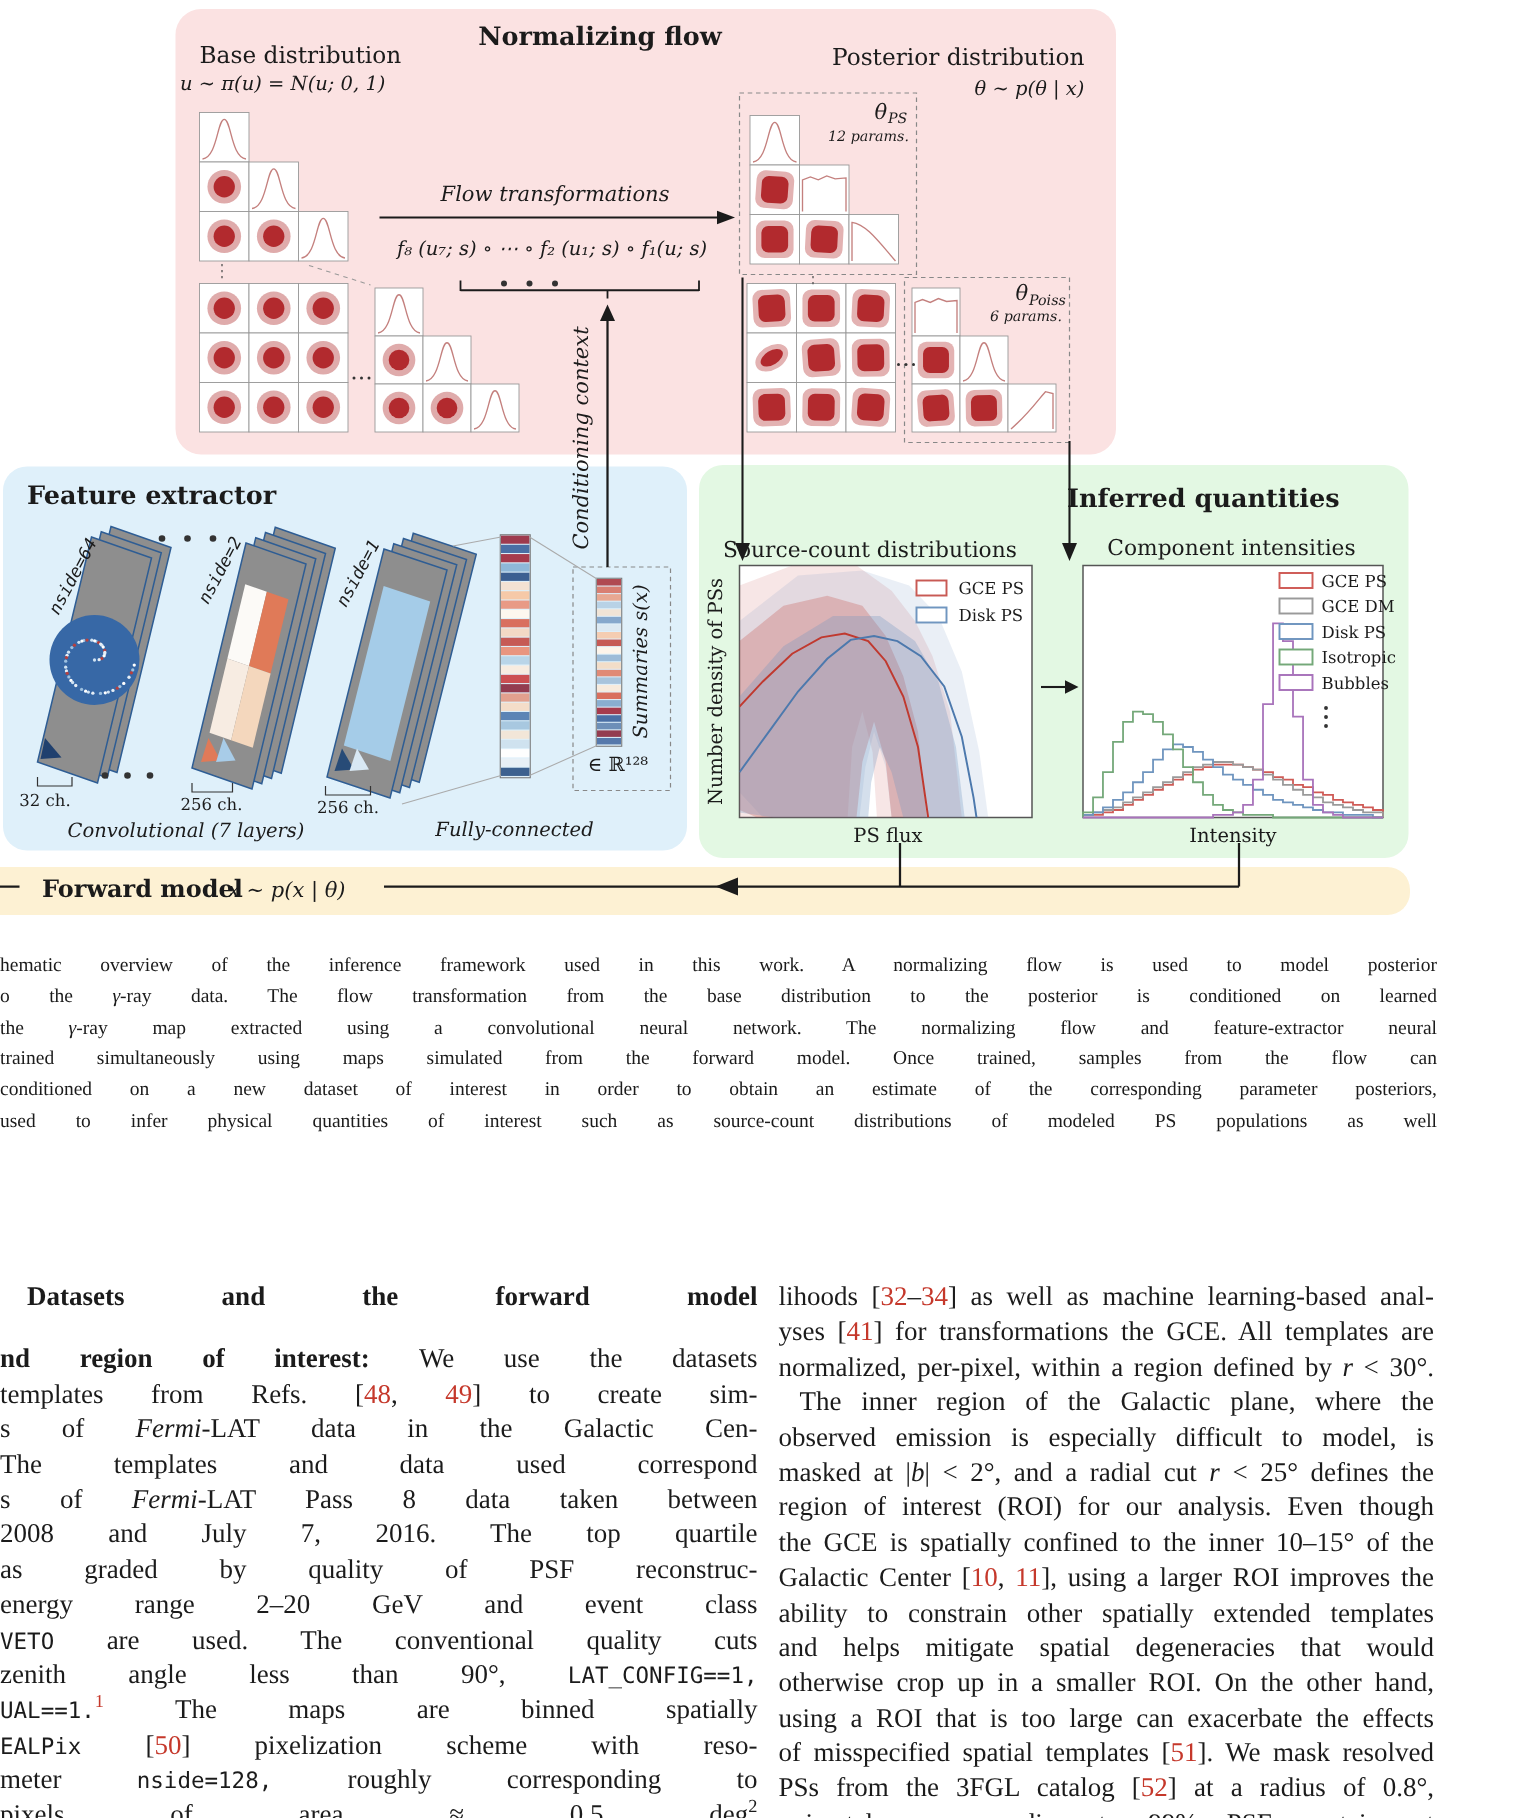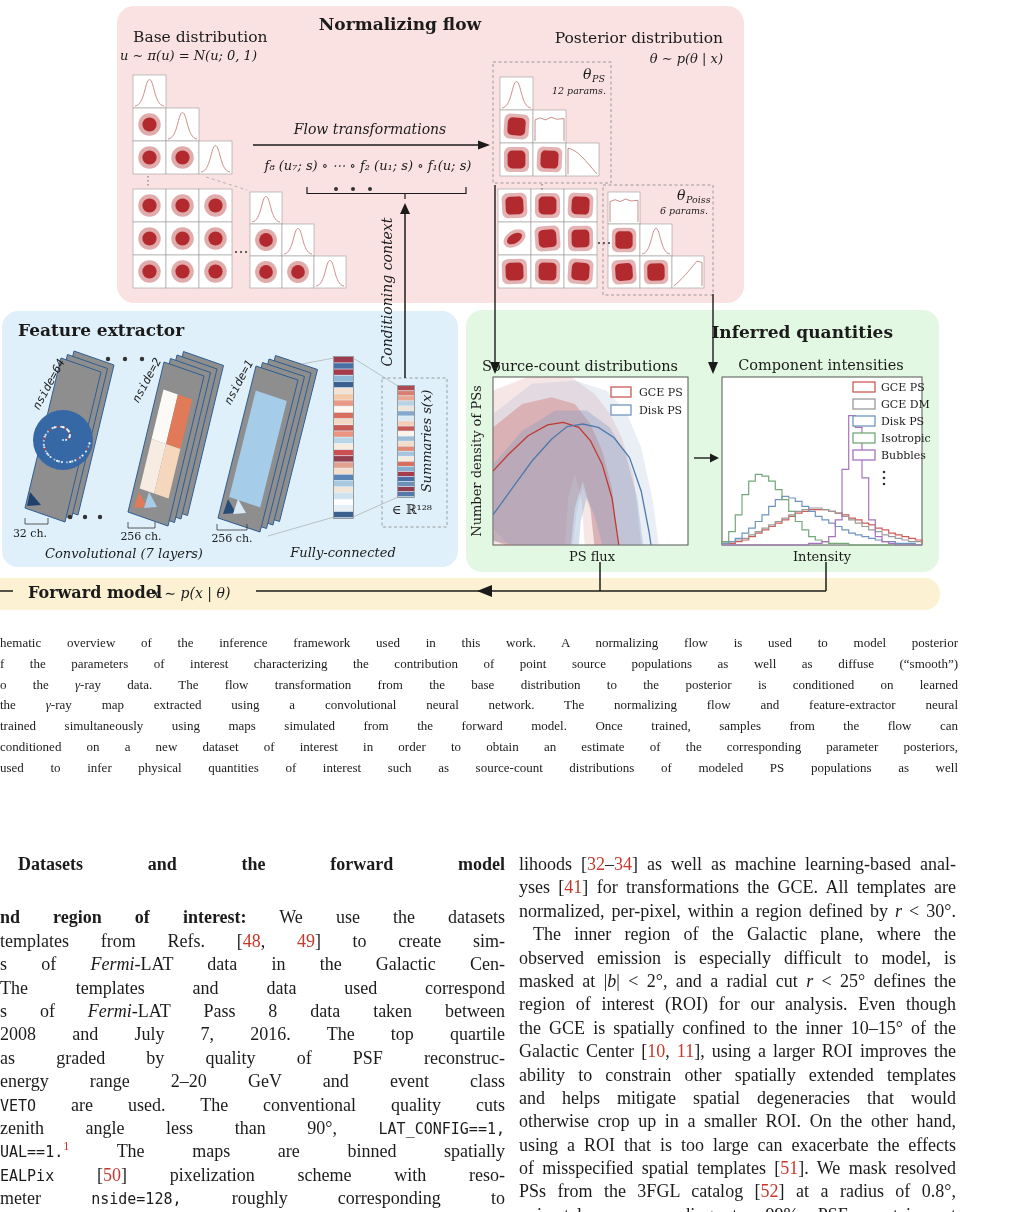--- a/index.html
+++ b/index.html
@@ -6,21 +6,21 @@
   body{width:1024px;height:1212px;overflow:hidden;font-family:"Liberation Serif","DejaVu Serif",serif;color:#1b1b1b}
   .page{position:relative;width:1024px;height:1212px;overflow:hidden;background:#fff}
   .figwrap{position:absolute;left:0;top:0;width:1024px;height:615px}
   .caption{position:absolute;left:0;top:633px;width:958px;font-size:13px;line-height:20.8px}
   .caption .line{text-align:justify;text-align-last:justify}
   .caption .line.no-just{text-align-last:left}
   .col{position:absolute;top:853px;font-size:18px;line-height:23.4px}
   .col .line{text-align:justify;text-align-last:justify;height:23.4px;white-space:normal}
   .col-left{left:0;width:505px}
   .col-right{left:519px;width:437px}
-  .head{font-weight:bold;text-align:left;text-align-last:left;padding-left:18px;margin-bottom:30px}
+  .head{font-weight:bold;text-align:left;text-align-last:left;padding-left:18px;margin-bottom:18px}
   .ind{text-indent:14px}
   .b{font-weight:bold}
   .it{font-style:italic}
   .mono{font-family:"DejaVu Sans Mono","Liberation Mono",monospace;font-size:15px}
   .red{color:#c5382b}
   .sup{vertical-align:super;font-size:68%;line-height:0}
   
   svg text{fill:#1b1b1b}
   .fb{font:bold 17px "DejaVu Serif",serif}
   .fb16{font:bold 16px "DejaVu Serif",serif}
@@ -423,21 +423,20 @@
           <text x="881" y="459" class="fs">Bubbles</text>
           <circle cx="884" cy="472" r="1.3" fill="#333"></circle>
           <circle cx="884" cy="478" r="1.3" fill="#333"></circle>
           <circle cx="884" cy="484" r="1.3" fill="#333"></circle>
         </g>
   </svg>
   </div>
 
   <div class="caption">
       <div class="line"><span>hematic overview of the inference framework used in this work. A normalizing flow is used to model posterior</span></div>
-      <div class="line"><span>f the parameters of interest characterizing the contribution of point source populations as well as diffuse (“smooth”)</span></div>
       <div class="line"><span>o the </span><span class="it">γ</span><span>-ray data. The flow transformation from the base distribution to the posterior is conditioned on learned</span></div>
       <div class="line"><span>the </span><span class="it">γ</span><span>-ray map extracted using a convolutional neural network. The normalizing flow and feature-extractor neural</span></div>
       <div class="line"><span>trained simultaneously using maps simulated from the forward model. Once trained, samples from the flow can</span></div>
       <div class="line"><span>conditioned on a new dataset of interest in order to obtain an estimate of the corresponding parameter posteriors,</span></div>
       <div class="line"><span>used to infer physical quantities of interest such as source-count distributions of modeled PS populations as well</span></div>
     </div>
 
   <div class="col col-left">
     <div class="line head">Datasets and the forward model</div>
     <div>

